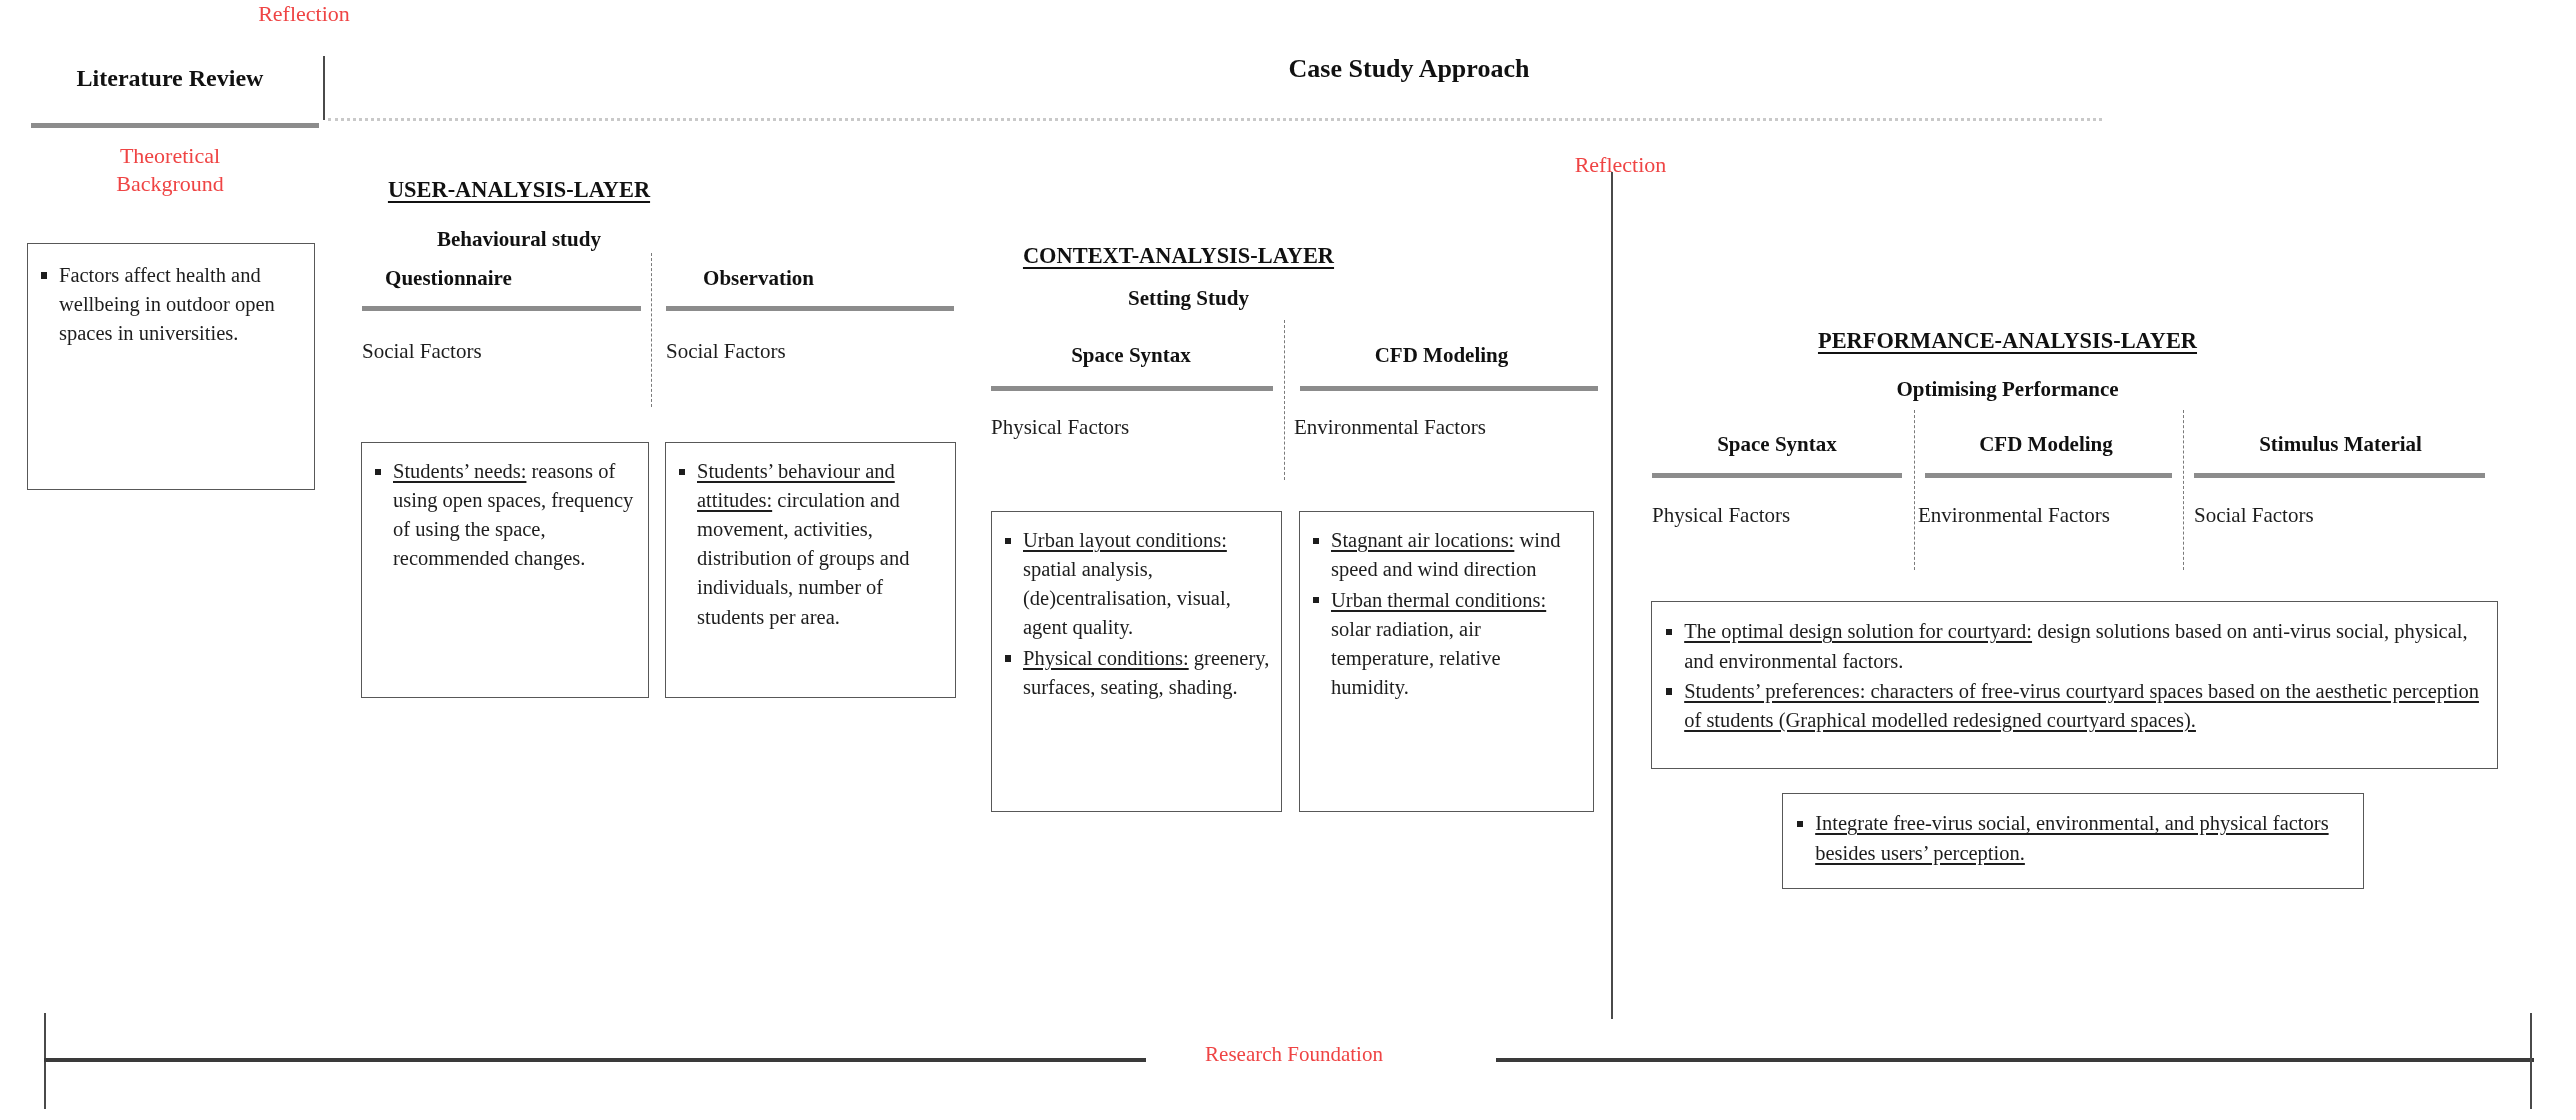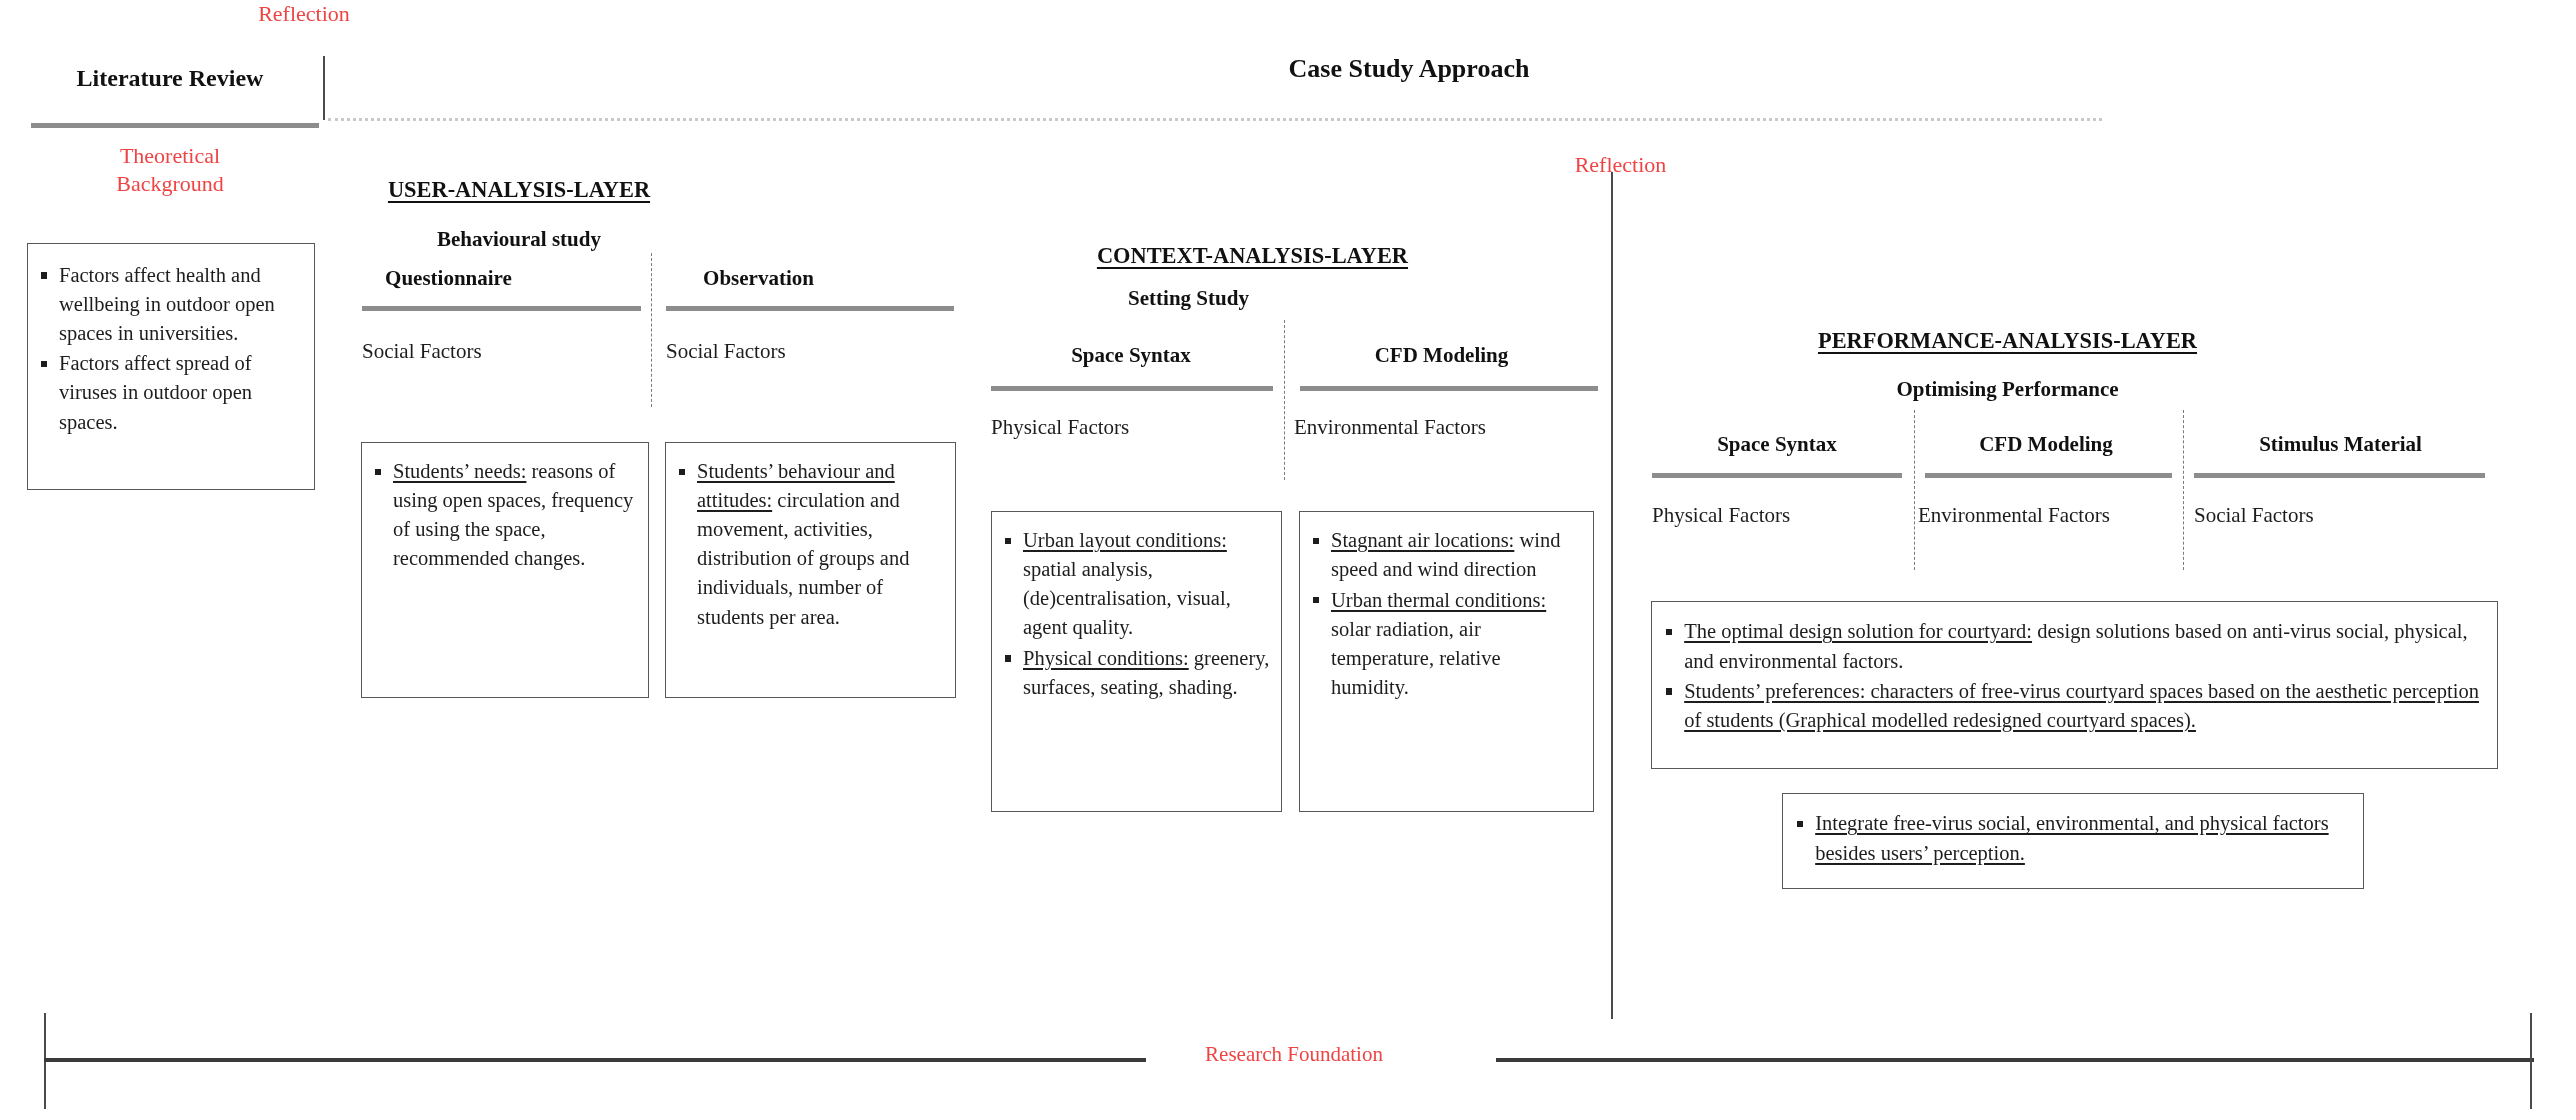--- a/index.html
+++ b/index.html
@@ -121,21 +121,20 @@
   <div class="abs lbl-bold" style="left:26px; top:63px; width:288px; font-size:24px;">Literature Review</div>
 
   <div class="abs gray-bar" style="left:31px; top:123px; width:288px;"></div>
 
   <div class="abs lbl-plain" style="left:26px; top:142px; width:288px;">Theoretical</div>
   <div class="abs lbl-plain" style="left:26px; top:170px; width:288px;">Background</div>
 
   <div class="abs box" style="left:27px; top:243px; width:288px; height:247px; padding:16.7px 11.5px 11.5px 9px;">
     <ul>
       <li><span>Factors affect health and wellbeing in outdoor open spaces in universities.</span></li>
-      <li><span>Factors affect spread of viruses in outdoor open spaces.</span></li>
     </ul>
   </div>
 
   <div class="abs vline-thin" style="left:323px; top:56px; height:64px;"></div>
 
   <div class="abs lbl-bold-big" style="left:1089px; top:54px; width:640px;">Case Study Approach</div>
 
   <div class="abs dotted-rule" style="left:328px; top:118px; width:1774px;"></div>
 
   <div class="abs layer-title" style="left:359px; top:177px; width:320px;">USER-ANALYSIS-LAYER</div>
@@ -158,21 +157,21 @@
       <li><span class="u">Students’ needs:</span><span> reasons of using open spaces, frequency of using the space, recommended changes.</span></li>
     </ul>
   </div>
 
   <div class="abs box" style="left:665px; top:442px; width:291px; height:256px; padding:14px 11.5px 11.5px 9px;">
     <ul>
       <li><span class="u">Students’ behaviour and attitudes:</span><span> circulation and movement, activities, distribution of groups and individuals, number of students per area.</span></li>
     </ul>
   </div>
 
-  <div class="abs layer-title" style="left:1011px; top:243px; width:397px;text-align:right;">CONTEXT-ANALYSIS-LAYER</div>
+  <div class="abs layer-title" style="left:980px; top:243px; width:397px;">CONTEXT-ANALYSIS-LAYER</div>
 
   <div class="abs sub-bold" style="left:990px; top:286px; width:397px;">Setting Study</div>
 
   <div class="abs sub-bold" style="left:990px; top:343px; width:282px;">Space Syntax</div>
   <div class="abs sub-bold" style="left:1294px; top:343px; width:295px;">CFD Modeling</div>
 
   <div class="abs gray-bar" style="left:991px; top:386px; width:282px;"></div>
   <div class="abs gray-bar" style="left:1300px; top:386px; width:298px;"></div>
 
   <div class="abs vline-dashed" style="left:1284px; top:320px; height:160px;"></div>

